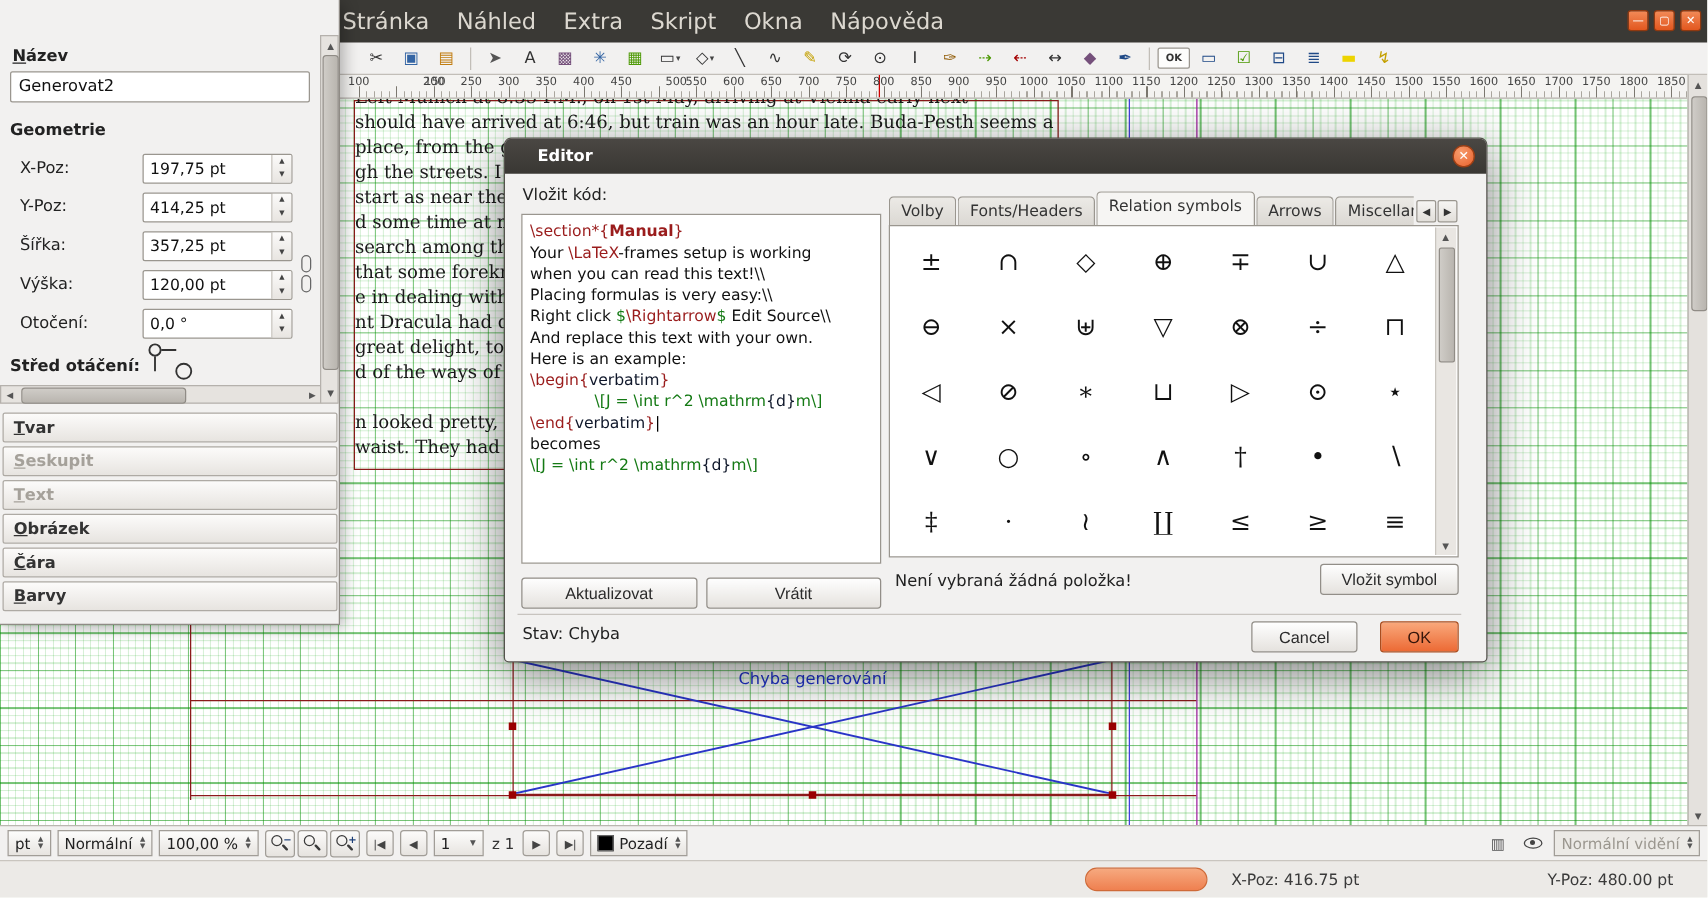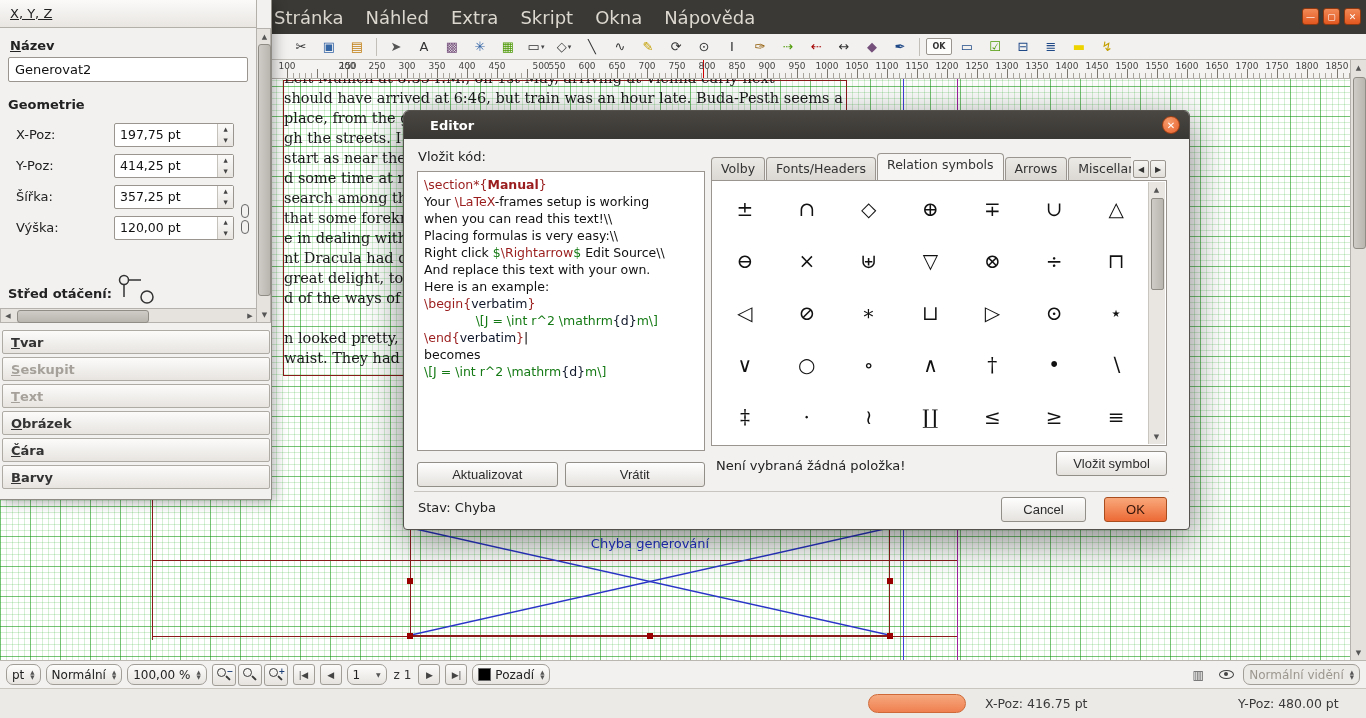--- a/index.html
+++ b/index.html
@@ -119,21 +119,21 @@
   .symscroll{position:absolute;right:1px;top:1px;bottom:1px;width:16px;background:#e9e6e2;border-left:1px solid #c9c5bf;}
   .sthumb{position:absolute;left:2px;top:16px;width:11px;height:90px;background:linear-gradient(90deg,#cfccc7,#b9b5af);border:1px solid #908c86;border-radius:2px;}
   .noselect{position:absolute;left:312px;top:319px;font-size:13px;color:#222;}
   .insertbtn{position:absolute;left:652px;top:312px;width:111px;}
   .dlg-sep{position:absolute;left:10px;top:352px;width:755px;border-top:1px solid #c8c4bf;}
   .cancelbtn{position:absolute;left:597px;top:358px;width:85px;}
   .okbtn{position:absolute;left:700px;top:358px;width:63px;background:linear-gradient(#f9a87b,#ec6a35);border-color:#aa4d1e;color:#35150a;}
 
   
   .statusbar{position:absolute;left:0;top:660px;width:100%;height:28px;background:#f2f1f0;border-top:1px solid #bab6b0;display:flex;align-items:center;gap:5px;padding:0 6px;box-sizing:border-box;z-index:15;}
-  .combo{height:21px;border:1px solid #a19d97;border-radius:7px;background:linear-gradient(#fdfdfc,#e7e4e0);display:flex;align-items:center;gap:4px;padding:0 5px;font-size:12px;color:#222;box-sizing:border-box;}
+  .combo{height:21px;border:1px solid #a19d97;border-radius:0;background:linear-gradient(#fdfdfc,#e7e4e0);display:flex;align-items:center;gap:4px;padding:0 5px;font-size:12px;color:#222;box-sizing:border-box;}
   .combo.disabled{color:#9b978f;background:#eceae6;}
   .updn{display:flex;flex-direction:column;line-height:4.5px;font-size:5.5px;color:#555;margin-left:2px;}
   .updn .u::before{content:"▲";} .updn .d::before{content:"▼";}
   .single{font-size:6px;color:#555;margin-left:2px;}
   .single::before{content:"▼";}
   .magwrap{position:relative;width:24px;height:22px;border:1px solid #a19d97;border-radius:3px;background:linear-gradient(#fcfbfa,#e6e3df);box-sizing:border-box;}
   .lens{position:absolute;left:4px;top:3px;width:9px;height:9px;border:1.6px solid #3a3a3a;border-radius:50%;box-sizing:border-box;}
   .maghandle{position:absolute;left:12px;top:12px;width:6px;height:2px;background:#3a3a3a;transform:rotate(45deg);border-radius:1px;}
   .magsign{position:absolute;left:14px;top:2px;font-size:8px;font-weight:bold;color:#1c3f77;}
   .navbtn{width:22px;height:21px;border:1px solid #a19d97;border-radius:3px;background:linear-gradient(#fcfbfa,#e6e3df);font-size:9px;color:#444;display:flex;align-items:center;justify-content:center;padding:0;box-sizing:border-box;}
@@ -346,23 +346,20 @@
       </div>
   </div>
 
   <div class="vscroll">
     <div class="va u"></div>
     <div class="vthumb"></div>
     <div class="va d"></div>
   </div>
 
   <div class="palette">
-    <div class="pal-header">
-        <span>X, Y, Z</span>
-      </div>
     <div class="pal-name-lbl" id="name-lbl"><u>N</u>ázev</div>
     <div class="pal-input">
         <span>Generovat2</span>
       </div>
     <div class="pal-geo-lbl">Geometrie</div>
     <div id="geo-rows">
         <div class="geo-row">
           <span class="flabel">X-Poz:</span>
           <div class="spin">
             <span class="val">197,75 pt</span>
@@ -389,20 +386,30 @@
             <div class="sb">
               <span class="su"></span>
               <span class="sd"></span>
             </div>
           </div>
         </div>
         <div class="geo-row">
           <span class="flabel">Výška:</span>
           <div class="spin">
             <span class="val">120,00 pt</span>
+            <div class="sb">
+              <span class="su"></span>
+              <span class="sd"></span>
+            </div>
+          </div>
+        </div>
+        <div class="geo-row">
+          <span class="flabel">Otočení:</span>
+          <div class="spin">
+            <span class="val">0,0 °</span>
             <div class="sb">
               <span class="su"></span>
               <span class="sd"></span>
             </div>
           </div>
         </div>
       </div>
     <div class="chain"></div>
     <div class="pal-base-lbl">Střed otáčení:</div>
     <svg class="basepoint" width="44" height="34">

